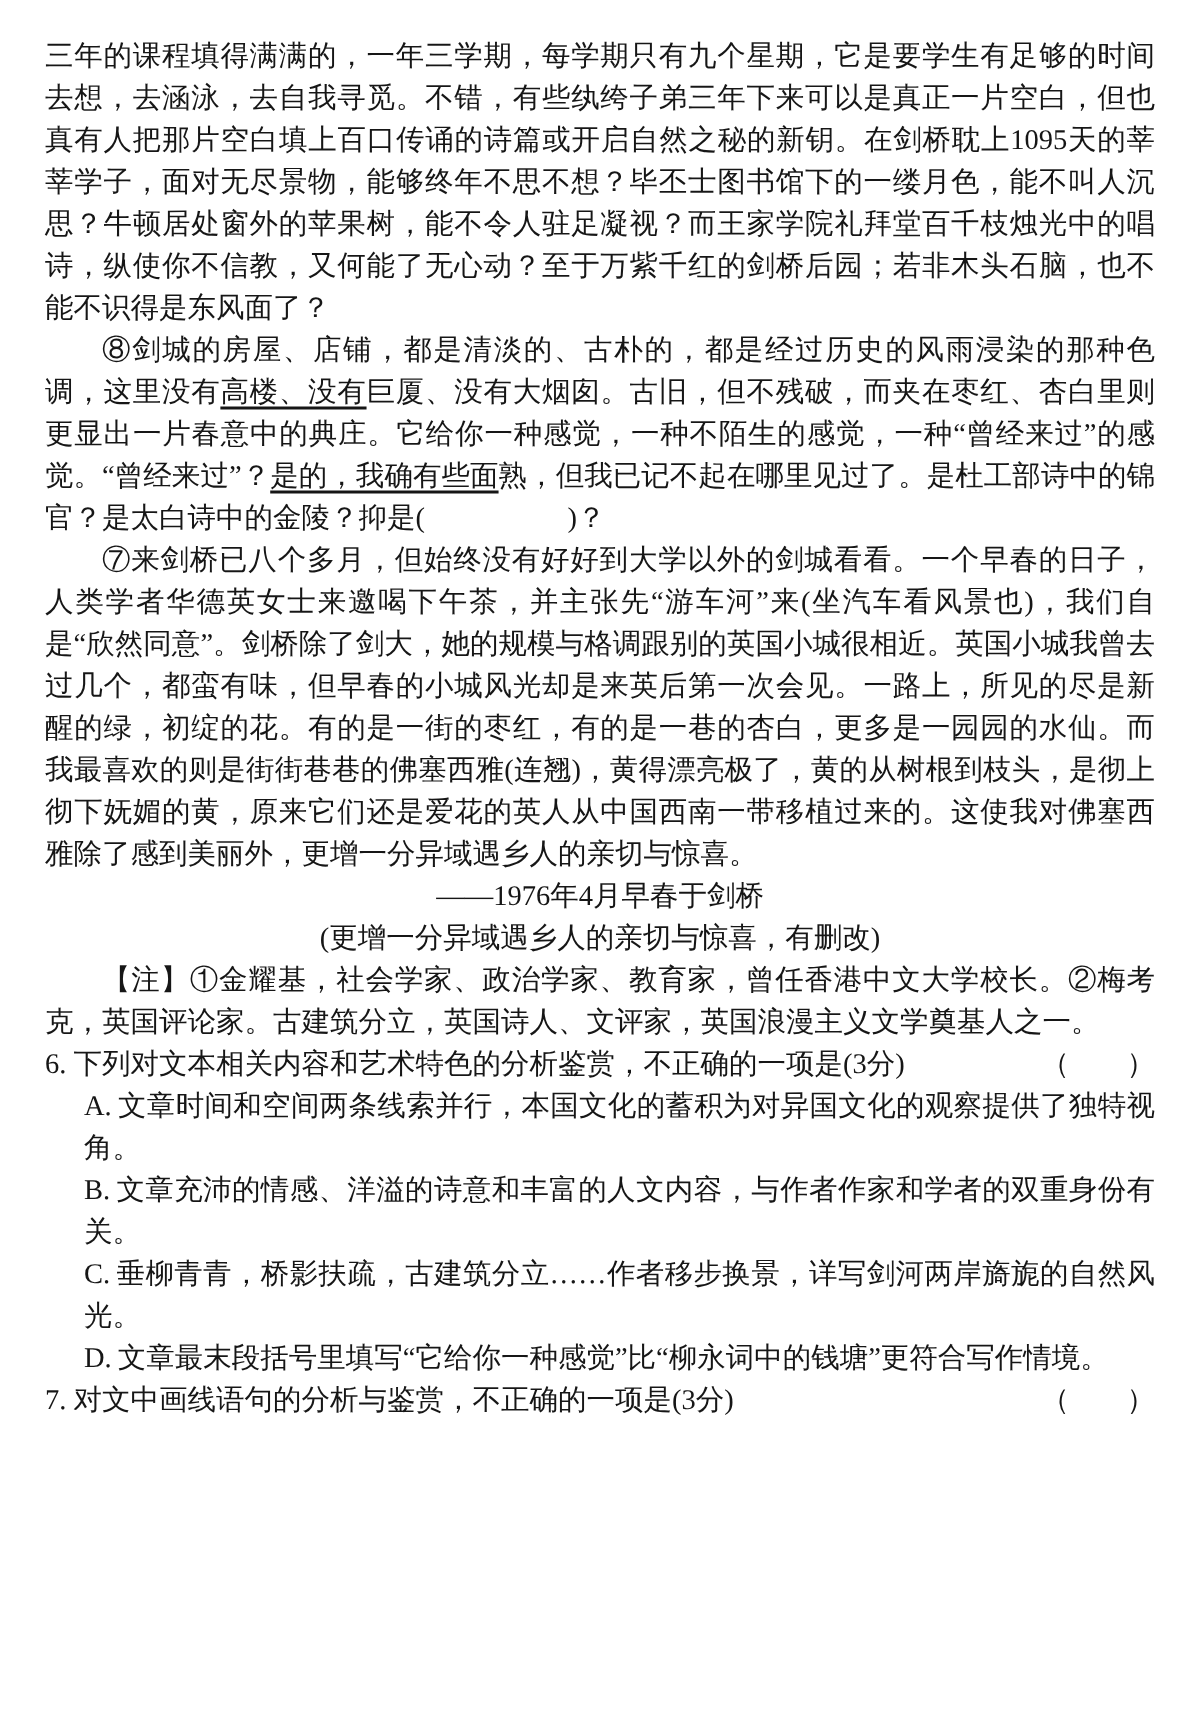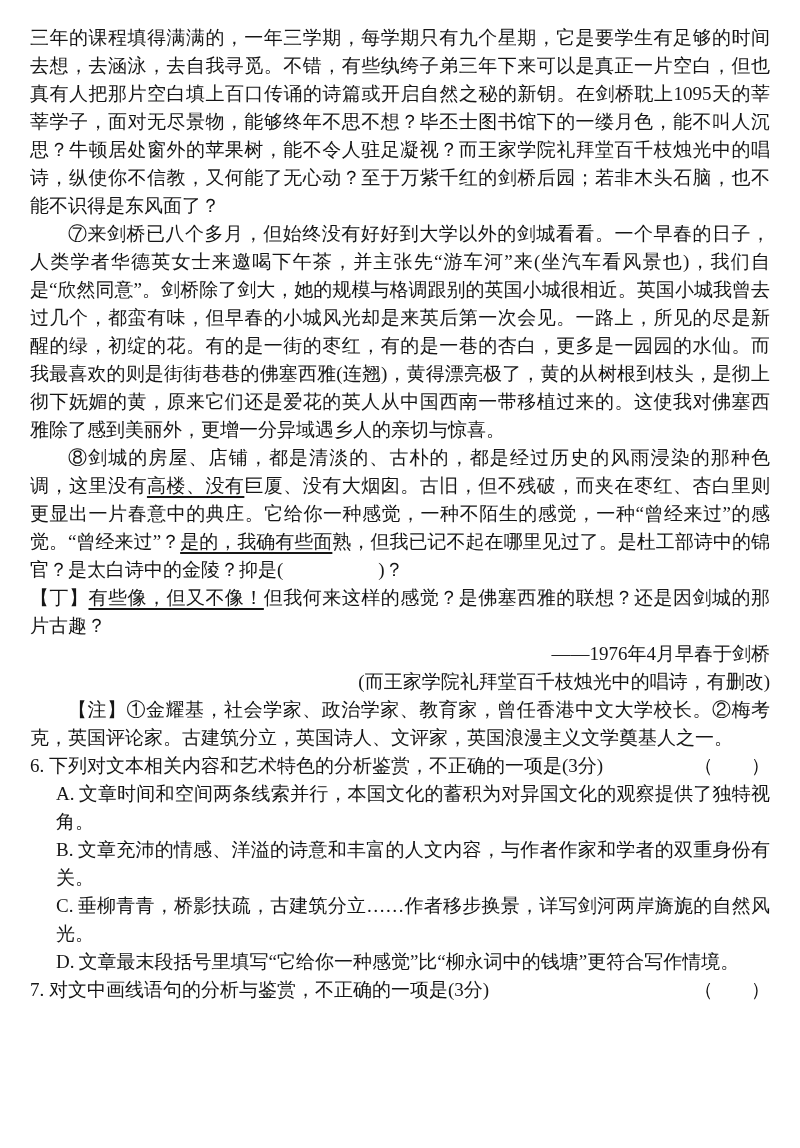--- a/index.html
+++ b/index.html
@@ -7,39 +7,38 @@
   .page{
     box-sizing:border-box;
     width:800px;height:1148px;
     padding:24px 30px 0 30px;
     font-family:"Liberation Serif","DejaVu Serif",serif;
     font-size:19px;color:#161616;
     -webkit-font-smoothing:antialiased;
   }
   p{margin:0;line-height:28px;text-align:justify;word-break:break-all;}
   .indent{text-indent:2em;}
-  .right{text-align:right;}
+  .right{text-align:center;}
   .u{text-decoration:underline;text-underline-offset:4px;text-decoration-thickness:1.5px;}
   .question .stem{display:flex;justify-content:space-between;}
   .stem-left{flex:1;}
   .bracket{white-space:nowrap;padding-left:8px;}
   .option{padding-left:26px;}
   .opt-label{padding-right:4px;}
 </style>
 </head>
 <body>
 
 <div class="page">
   <div class="passage" id="passage">
       <p class="normal"><span>三年的课程填得满满的，一年三学期，每学期只有九个星期，它是要学生有足够的时间去想，去涵泳，去自我寻觅。不错，有些纨绔子弟三年下来可以是真正一片空白，但也真有人把那片空白填上百口传诵的诗篇或开启自然之秘的新钥。在剑桥耽上1095天的莘莘学子，面对无尽景物，能够终年不思不想？毕丕士图书馆下的一缕月色，能不叫人沉思？牛顿居处窗外的苹果树，能不令人驻足凝视？而王家学院礼拜堂百千枝烛光中的唱诗，纵使你不信教，又何能了无心动？至于万紫千红的剑桥后园；若非木头石脑，也不能不识得是东风面了？</span></p>
+      <p class="indent"><span>⑧剑城的房屋、店铺，都是清淡的、古朴的，都是经过历史的风雨浸染的那种色调，这里没有</span><span class="u">高楼、没有</span><span>巨厦、没有大烟囱。古旧，但不残破，而夹在枣红、杏白里则更显出一片春意中的典庄。它给你一种感觉，一种不陌生的感觉，一种“曾经来过”的感觉。“曾经来过”？</span><span class="u">是的，我确有些面</span><span>熟，但我已记不起在哪里见过了。是杜工部诗中的锦官？是太白诗中的金陵？抑是(　　　　　)？</span></p>
       <p class="indent"><span>⑦来剑桥已八个多月，但始终没有好好到大学以外的剑城看看。一个早春的日子，人类学者华德英女士来邀喝下午茶，并主张先“游车河”来(坐汽车看风景也)，我们自是“欣然同意”。剑桥除了剑大，她的规模与格调跟别的英国小城很相近。英国小城我曾去过几个，都蛮有味，但早春的小城风光却是来英后第一次会见。一路上，所见的尽是新醒的绿，初绽的花。有的是一街的枣红，有的是一巷的杏白，更多是一园园的水仙。而我最喜欢的则是街街巷巷的佛塞西雅(连翘)，黄得漂亮极了，黄的从树根到枝头，是彻上彻下妩媚的黄，原来它们还是爱花的英人从中国西南一带移植过来的。这使我对佛塞西雅除了感到美丽外，更增一分异域遇乡人的亲切与惊喜。</span></p>
-      <p class="indent"><span>⑧剑城的房屋、店铺，都是清淡的、古朴的，都是经过历史的风雨浸染的那种色调，这里没有</span><span class="u">高楼、没有</span><span>巨厦、没有大烟囱。古旧，但不残破，而夹在枣红、杏白里则更显出一片春意中的典庄。它给你一种感觉，一种不陌生的感觉，一种“曾经来过”的感觉。“曾经来过”？</span><span class="u">是的，我确有些面</span><span>熟，但我已记不起在哪里见过了。是杜工部诗中的锦官？是太白诗中的金陵？抑是(　　　　　)？</span></p>
-      <p class="normal"><span>【丁】</span><span class="u">有些像，但又不像！</span><span>但我何来这样的感觉？是佛塞西雅的联想？还是因剑城的那片古趣？</span></p>
       <p class="right"><span>——1976年4月早春于剑桥</span></p>
-      <p class="right"><span>(而王家学院礼拜堂百千枝烛光中的唱诗，有删改)</span></p>
+      <p class="right"><span>(更增一分异域遇乡人的亲切与惊喜，有删改)</span></p>
       <p class="indent"><span>【注】①金耀基，社会学家、政治学家、教育家，曾任香港中文大学校长。②梅考克，英国评论家。古建筑分立，英国诗人、文评家，英国浪漫主义文学奠基人之一。</span></p>
     </div>
   <div class="questions" id="questions">
       <div class="question">
         <p class="stem">
           <span class="stem-left">6. 下列对文本相关内容和艺术特色的分析鉴赏，不正确的一项是(3分)</span>
           <span class="bracket">（　　）</span>
         </p>
         <p class="option"><span class="opt-label">A.</span><span>文章时间和空间两条线索并行，本国文化的蓄积为对异国文化的观察提供了独特视角。</span></p>
         <p class="option"><span class="opt-label">B.</span><span>文章充沛的情感、洋溢的诗意和丰富的人文内容，与作者作家和学者的双重身份有关。</span></p>

